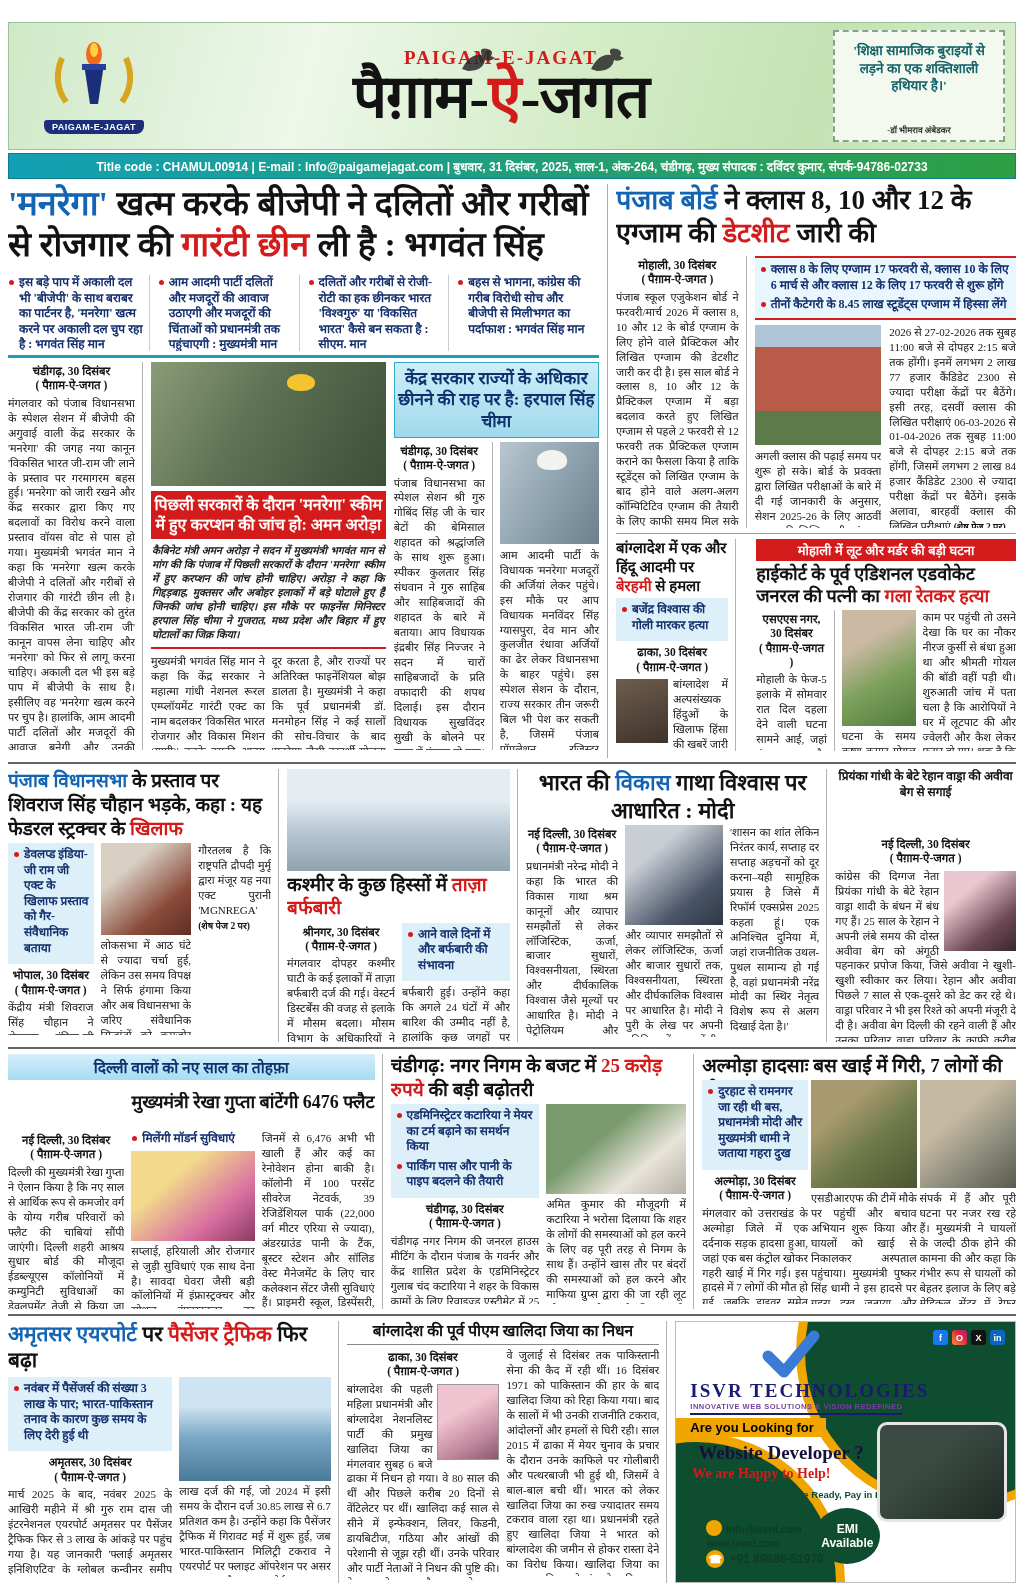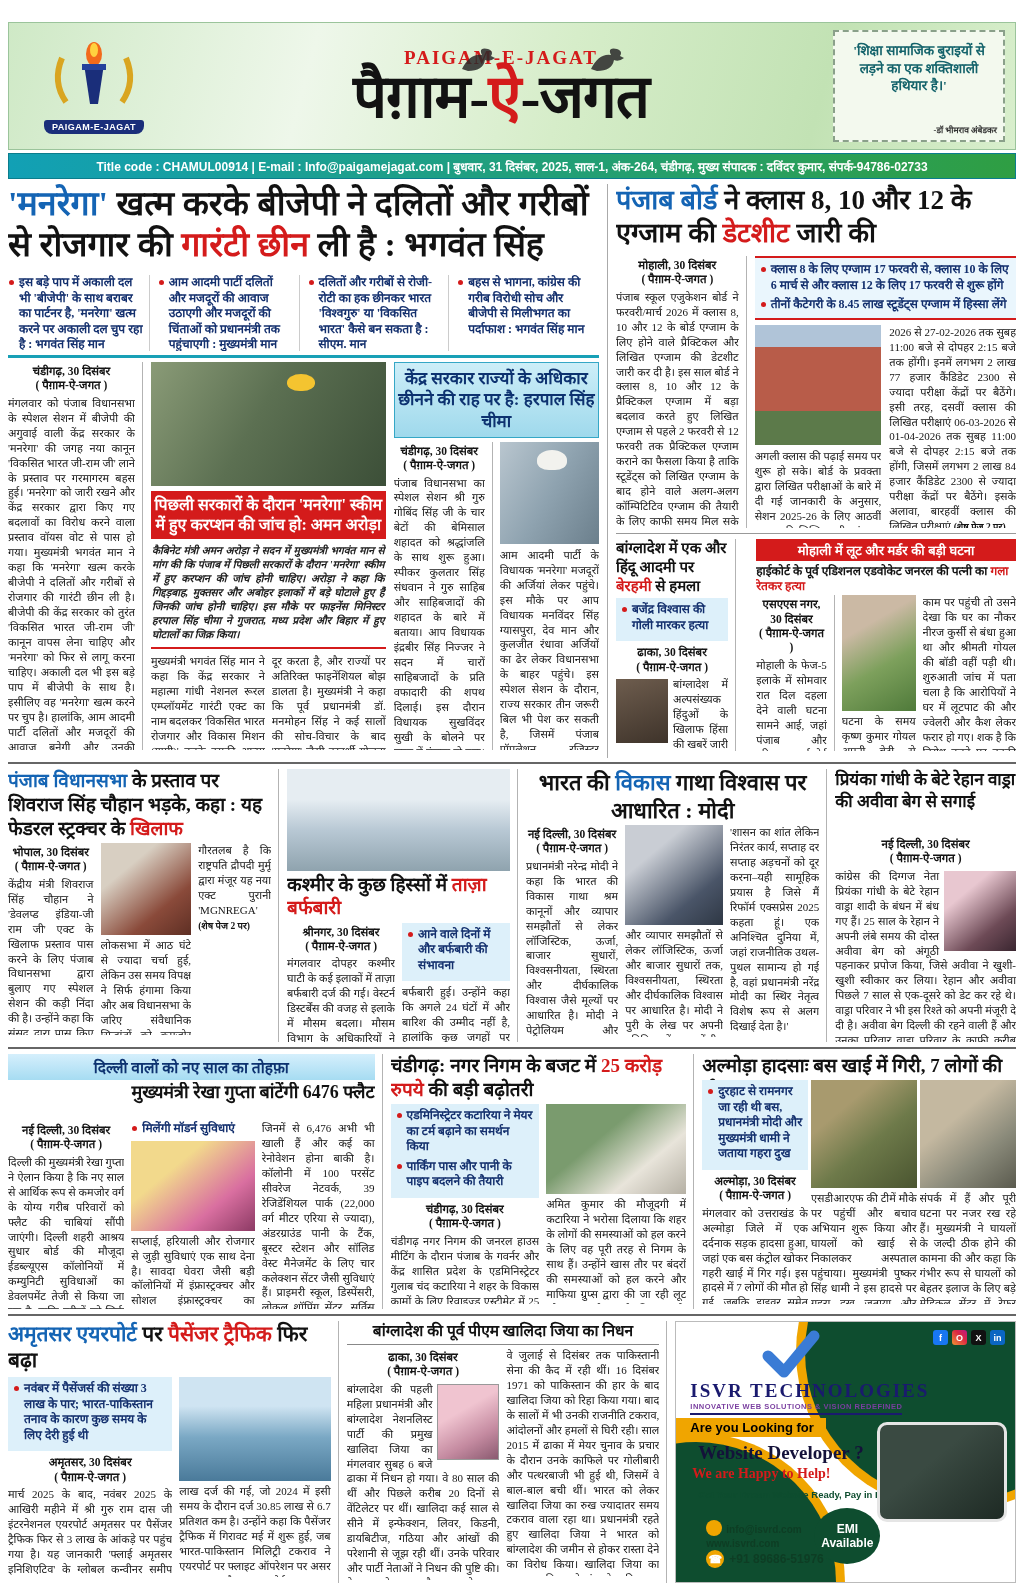--- a/index.html
+++ b/index.html
@@ -16,21 +16,21 @@
   .logo-ribbon{background:#1a2e7a;color:#fff;font-family:"Liberation Sans",sans-serif;font-weight:bold;font-size:9px;
     padding:2px 8px;border-radius:3px 3px 8px 8px;letter-spacing:.5px;margin-top:-6px;}
   .nameplate{flex:1;text-align:center;position:relative;}
   .np-small{color:#d41b1b;font-weight:bold;font-size:19px;letter-spacing:2px;font-family:"Liberation Serif",serif;}
   .np-main{font-size:60px;font-weight:900;line-height:.95;color:#121212;letter-spacing:-1px;}
   .np-main .mid{color:#d41b1b;}
   .dove{position:absolute;top:-4px;opacity:.85}
   .dove.d1{left:43%} .dove.d2{left:63%}
   .quotebox{width:172px;height:112px;border:2px dashed #8aa08a;background:#f3f9ee;color:#14636b;font-weight:bold;
     font-size:13.5px;line-height:1.3;text-align:center;padding:10px 6px 4px;display:flex;flex-direction:column;justify-content:space-between;}
-  .quote-by{font-size:8.5px;color:#333;text-align:right;font-weight:bold;}
+  .quote-by{font-size:8.5px;color:#333;text-align:center;font-weight:bold;}
   
   .infobar{height:26px;margin-top:3px;background:linear-gradient(90deg,#12a0b5,#2f9e43);border:1px solid #0b7d8d;color:#fff;
     font-family:"Liberation Sans",sans-serif;font-weight:bold;font-size:12px;display:flex;align-items:center;justify-content:center;white-space:nowrap;overflow:hidden;}
   
   .bt{font-size:11px;line-height:1.36;text-align:justify;margin:0 0 4px;overflow:hidden;}
   .dl{text-align:center;font-weight:bold;font-size:11.5px;line-height:1.25;margin:2px 0 3px;}
   .cr{font-weight:bold;}
   .more{font-weight:bold;font-size:9.5px;white-space:nowrap;}
   .c-red{color:var(--red)} .c-blue{color:var(--blue)}
   .blt{position:relative;padding-left:11px;color:var(--navy);font-weight:bold;font-size:12px;line-height:1.3;margin:0 0 4px;text-align:left;}
@@ -61,40 +61,40 @@
   .pj-h{font-size:27px;line-height:1.22;height:70px;overflow:hidden;}
   .pj-body{display:grid;grid-template-columns:33fr 66fr;gap:8px;height:272px;overflow:hidden;margin-top:2px;}
   .pj-bullets{border-top:2px solid var(--red);border-bottom:2px solid var(--red);background:#eaf6fd;padding:4px 5px 1px;margin-bottom:5px;}
   .pj-sub{display:grid;grid-template-columns:1fr 1fr;gap:8px;overflow:hidden;}
   .ph-pseb{height:120px;background:linear-gradient(180deg,#b0c4d8 0 18%,#b85c49 18% 72%,#5c7a4a 72% 100%);margin-bottom:4px;}
   .sep-h{border-top:1px solid #999;margin:5px 0;}
   .crime-row{display:grid;grid-template-columns:31fr 67fr;gap:20px;height:212px;overflow:hidden;}
   .dh-h{font-size:15px;line-height:1.25;font-weight:900;margin-bottom:3px;}
   .ph-dhaka{float:left;width:52px;height:64px;background:linear-gradient(160deg,#6e5d4e,#3e332a);margin:2px 5px 2px 0;}
   .kick-red{background:var(--red);color:#fff;text-align:center;font-weight:bold;font-size:13px;padding:2px;margin-bottom:3px;font-family:"Liberation Sans",sans-serif;}
-  .mh-h{font-size:12px;line-height:1.22;font-weight:900;margin-bottom:2px;}
+  .mh-h{font-size:18px;line-height:1.22;font-weight:900;margin-bottom:2px;}
   .mh-cols{display:grid;grid-template-columns:32fr 30fr 38fr;gap:7px;overflow:hidden;}
   .ph-goyal{height:116px;background:linear-gradient(150deg,#cbb9a4 0 28%,#7da05c 60%,#4f7a3a);margin-bottom:3px;}
   
   .band{border-top:2px solid #666;padding-top:5px;display:grid;gap:8px;overflow:hidden;}
   .band5{height:280px;grid-template-columns:27fr 23fr 30fr 18fr;margin-top:4px;}
   .sv-h{font-size:19px;line-height:1.25;height:74px;overflow:hidden;}
   .sv-cols{display:grid;grid-template-columns:34fr 36fr 29fr;gap:7px;overflow:hidden;height:192px;}
   .ph-shivraj{height:92px;background:linear-gradient(140deg,#d8cfc2 0 28%,#8a4a3a 70%,#5e2f24);margin-bottom:3px;}
   .ph-snow{height:102px;background:linear-gradient(180deg,#e6edf2 0 30%,#b8c8d4 60%,#8fa3ae);margin-bottom:3px;}
   .ks-h{font-size:19px;line-height:1.2;margin:1px 0 3px;}
   .ks-cols{display:grid;grid-template-columns:1fr 1fr;gap:7px;overflow:hidden;height:138px;}
   .md-h{font-size:22px;line-height:1.25;height:56px;overflow:hidden;text-align:center;}
   .md-cols{display:grid;grid-template-columns:32fr 34fr 31fr;gap:7px;overflow:hidden;height:212px;}
   .ph-modi{height:100px;background:linear-gradient(140deg,#c9cdd4 0 28%,#4a5568 72%,#2e3744);margin-bottom:3px;}
-  .py-h{font-size:17px;line-height:1.3;text-align:left;height:66px;overflow:hidden;}
+  .py-h{font-size:12px;line-height:1.3;text-align:center;height:66px;overflow:hidden;}
   .ph-couple{float:right;width:72px;height:80px;background:linear-gradient(140deg,#e8c7d0 0 28%,#6d4a56 70%,#3a2630);margin:2px 0 2px 5px;}
   
   .band6{height:262px;grid-template-columns:37fr 30fr 31fr;margin-top:5px;}
-  .kicker-blue{background:linear-gradient(#d5effc,#a6dcf2);color:#0d3270;font-weight:900;font-size:15.5px;text-align:center;padding:2px;margin-bottom:2px;}
+  .kicker-blue{background:linear-gradient(#d5effc,#a6dcf2);color:#0d3270;font-weight:900;font-size:15.5px;text-align:center;padding:2px;margin-bottom:12px;}
   .rk-h{font-size:18px;line-height:1.15;text-align:right;height:36px;overflow:hidden;margin-bottom:3px;}
   .rk-cols{display:grid;grid-template-columns:33fr 35fr 32fr;gap:7px;overflow:hidden;height:210px;}
   .ph-rekha{height:90px;background:linear-gradient(140deg,#f2d98c 0 32%,#d96fa0 70%,#8c3a64);margin-bottom:3px;}
   .mc-h{font-size:19px;line-height:1.25;height:50px;overflow:hidden;}
   .mc-cols{display:grid;grid-template-columns:51fr 48fr;gap:7px;overflow:hidden;height:200px;}
   .ph-kataria{height:90px;background:linear-gradient(140deg,#7a9b6e 0 38%,#e8e4da 70%,#b5b0a4);margin-bottom:3px;}
   .al-h{font-size:19px;line-height:1.25;height:26px;overflow:hidden;}
   .al-cols{display:grid;grid-template-columns:34fr 34fr 31fr;gap:3px;overflow:hidden;height:224px;}
   .ph-bus1{height:108px;background:linear-gradient(140deg,#a89a6e 0 28%,#6e7a4a 58%,#4a5530);margin-bottom:3px;}
   .ph-bus2{height:108px;background:linear-gradient(140deg,#c4b8a0 0 36%,#8a8a7a 68%,#5a5a4e);margin-bottom:3px;}
@@ -275,20 +275,23 @@
         </div>
       </div>
     </div>
   </div>
 
   <div class="band band5">
     <div class="col vr">
       <h3 class="sv-h"><span class="c-blue">पंजाब विधानसभा</span><span> के प्रस्ताव पर शिवराज सिंह चौहान भड़के, कहा : यह फेडरल स्ट्रक्चर के </span><span class="c-red">खिलाफ</span></h3>
       <div class="sv-cols">
         <div class="col">
+          <div class="bltbox">
+              <p class="blt">डेवलप्ड इंडिया-जी राम जी एक्ट के खिलाफ प्रस्ताव को गैर-संवैधानिक बताया</p>
+            </div>
           <div class="dl">
               <div>भोपाल, 30 दिसंबर</div>
               <div class="cr">( पैग़ाम-ऐ-जगत )</div>
             </div>
           <p class="bt">केंद्रीय मंत्री शिवराज सिंह चौहान ने 'डेवलप्ड इंडिया-जी राम जी' एक्ट के खिलाफ प्रस्ताव पास करने के लिए पंजाब विधानसभा द्वारा बुलाए गए स्पेशल सेशन की कड़ी निंदा की है। उन्होंने कहा कि संसद द्वारा पास किए गए कानून के खिलाफ ऐसा कदम उठाना भारत के फेडरल स्ट्रक्चर की मूल भावना के खिलाफ है। चौहान ने कहा कि इस बिल पर</p>
         </div>
         <div class="col">
           <div class="ph ph-shivraj"></div>
           <p class="bt">लोकसभा में आठ घंटे से ज्यादा चर्चा हुई, लेकिन उस समय विपक्ष ने सिर्फ हंगामा किया और अब विधानसभा के जरिए संवैधानिक सिद्धांतों को कमजोर करने की कोशिश की जा रही है।</p>
         </div>

